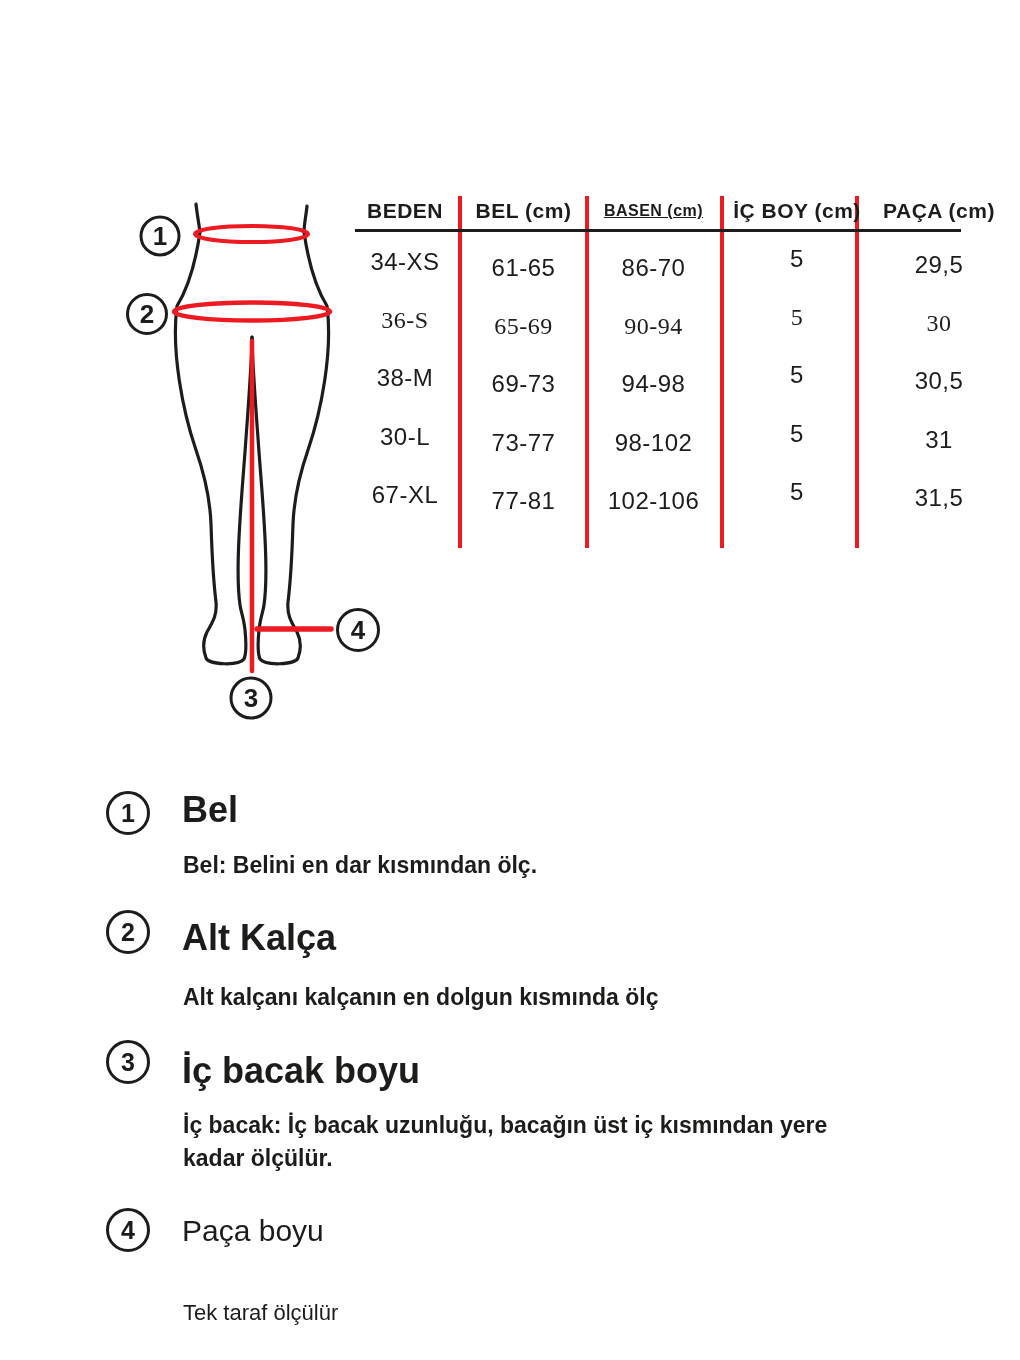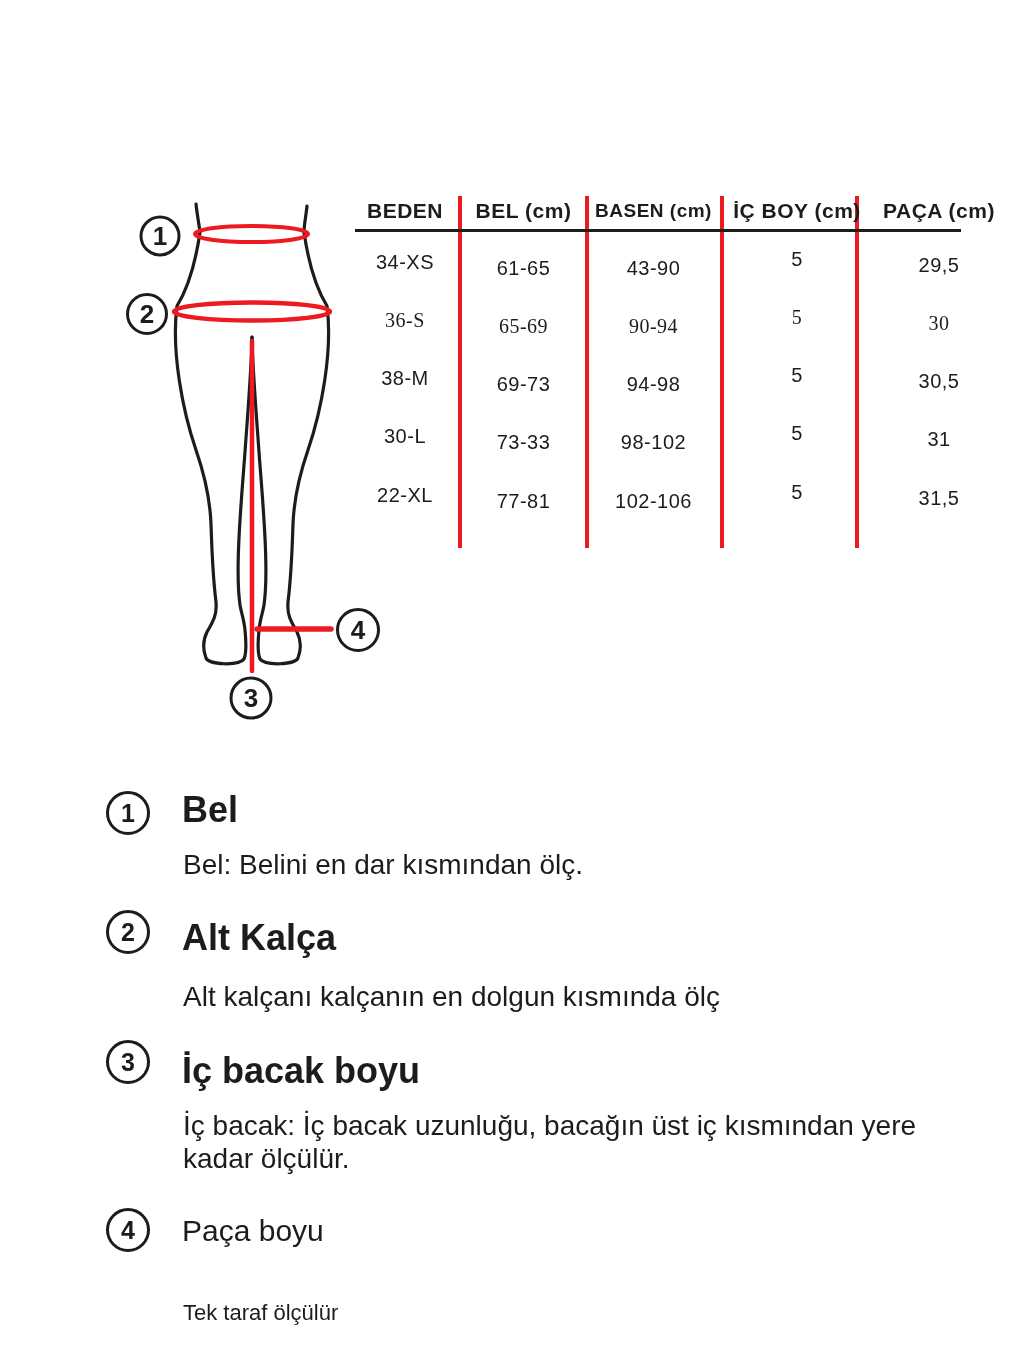--- a/index.html
+++ b/index.html
@@ -16,25 +16,25 @@
   
   .figure-svg{position:absolute;left:95px;top:190px;width:300px;height:540px;}
 
   
   .vline{position:absolute;top:196px;height:352px;width:4px;background:#ed1a21;}
   .vline.v0{left:458px;} .vline.v1{left:585px;} .vline.v2{left:720px;} .vline.v3{left:855px;}
   .header-underline{position:absolute;left:355px;top:229px;width:606px;height:3px;background:#1c1c1a;}
 
   .cell{
     position:absolute;display:flex;align-items:center;justify-content:center;
-    font-size:20px;font-weight:500;color:#1c1c1a;white-space:nowrap;
+    font-size:24px;font-weight:500;color:#1c1c1a;white-space:nowrap;
     letter-spacing:0.5px;
   }
   .cell.head{font-size:21px;font-weight:600;letter-spacing:0.5px;}
-  .cell.head.c2{font-size:19px;}
+  .cell.head.c2{font-size:16px;text-decoration:underline;}
   .c0{left:352px;width:106px;}
   .c1{left:460px;width:127px;}
   .c2{left:587px;width:133px;}
   .c3{left:720px;width:154px;text-align:center;}
   .c4{left:855px;width:120px;margin-left:24px;}
   .hr0{top:190px;height:42px;}
   .r0{top:233px;height:58px;}
   .r1{top:291px;height:58px;font-family:Liberation Serif, serif;}
   .r2{top:349px;height:58px;}
   .r3{top:407px;height:59px;}
@@ -44,21 +44,21 @@
   .d.c4{transform:translateY(3px);}
 
   
   .num-circle{
     position:absolute;left:106px;width:44px;height:44px;box-sizing:border-box;
     border:3px solid #1c1c1a;border-radius:50%;
     display:flex;align-items:center;justify-content:center;
     font-size:25px;font-weight:600;background:#fff;
   }
   .legend-title{position:absolute;left:182px;font-size:36px;font-weight:700;line-height:44px;white-space:nowrap;}
-  .legend-desc{position:absolute;left:183px;font-size:28px;font-weight:400;line-height:30px;white-space:pre-line;}
+  .legend-desc{position:absolute;left:183px;font-size:23px;font-weight:700;line-height:30px;white-space:pre-line;}
   .legend-title.alt{font-size:30px;font-weight:500;line-height:40px;}
   .legend-desc.alt{font-size:22px;font-weight:400;line-height:30px;margin-top:36px;}
   .t1{top:788px;} .t2{top:916px;} .t3{top:1049px;} .t4{top:1211px;}
   .p1{top:850px;} .p2{top:982px;} .p3{top:1109px;line-height:33px;} .p4{top:1262px;}
   .q1{top:791px;} .q2{top:910px;} .q3{top:1040px;} .q4{top:1208px;}
 </style>
 </head>
 <body>
 
 <div class="stage">
@@ -131,43 +131,43 @@
     <div class="header-underline"></div>
 
     <div class="cell head hr0 c0">BEDEN</div>
     <div class="cell head hr0 c1">BEL (cm)</div>
     <div class="cell head hr0 c2">BASEN (cm)</div>
     <div class="cell head hr0 c3">İÇ BOY (cm)</div>
     <div class="cell head hr0 c4">PAÇA (cm)</div>
 
     <div class="cell d r0 c0">34-XS</div>
     <div class="cell d r0 c1">61-65</div>
-    <div class="cell d r0 c2">43-90</div>
+    <div class="cell d r0 c2">86-70</div>
     <div class="cell d r0 c3">5</div>
     <div class="cell d r0 c4">29,5</div>
 
     <div class="cell d r1 c0">36-S</div>
     <div class="cell d r1 c1">65-69</div>
     <div class="cell d r1 c2">90-94</div>
     <div class="cell d r1 c3">5</div>
     <div class="cell d r1 c4">30</div>
 
     <div class="cell d r2 c0">38-M</div>
     <div class="cell d r2 c1">69-73</div>
     <div class="cell d r2 c2">94-98</div>
     <div class="cell d r2 c3">5</div>
     <div class="cell d r2 c4">30,5</div>
 
     <div class="cell d r3 c0">30-L</div>
-    <div class="cell d r3 c1">73-33</div>
+    <div class="cell d r3 c1">73-77</div>
     <div class="cell d r3 c2">98-102</div>
     <div class="cell d r3 c3">5</div>
     <div class="cell d r3 c4">31</div>
 
-    <div class="cell d r4 c0">22-XL</div>
+    <div class="cell d r4 c0">67-XL</div>
     <div class="cell d r4 c1">77-81</div>
     <div class="cell d r4 c2">102-106</div>
     <div class="cell d r4 c3">5</div>
     <div class="cell d r4 c4">31,5</div>
   </div>
 
   <div>
     <div class="num-circle q1">1</div>
     <div class="legend-title t1">Bel</div>
     <div class="legend-desc p1">Bel: Belini en dar kısmından ölç.</div>

